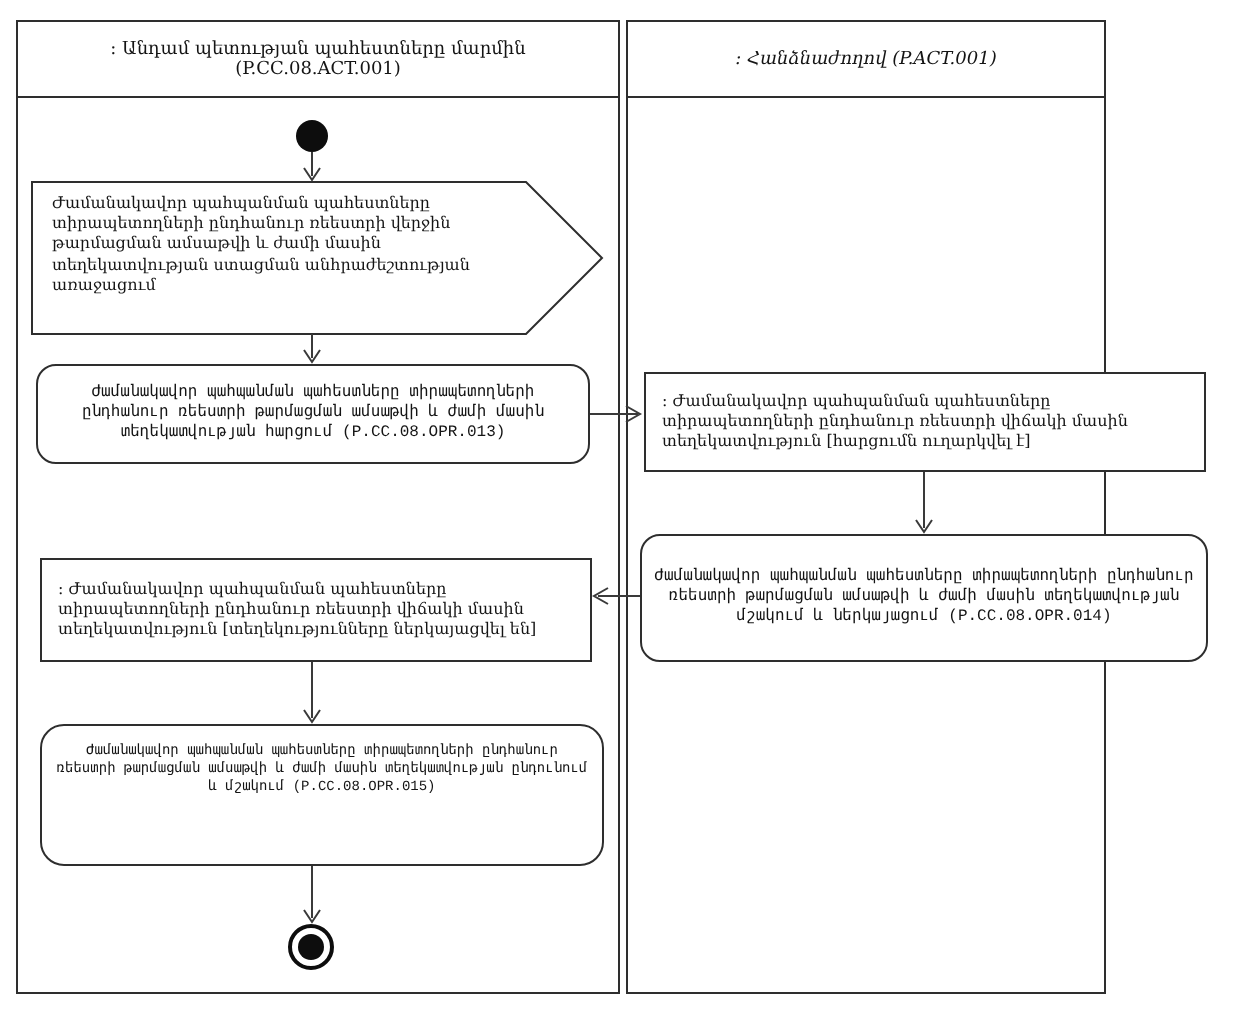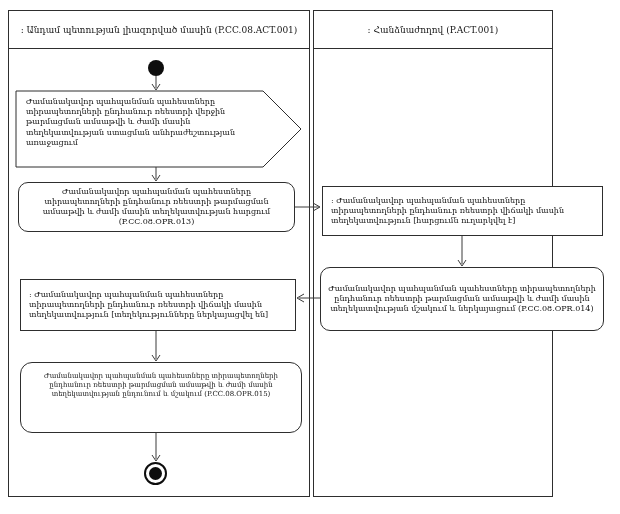--- a/index.html
+++ b/index.html
@@ -10,40 +10,40 @@
     font-family:"DejaVu Serif","DejaVu Sans",serif;
     color:#141414;
     overflow:hidden;
   }
   .lane{
     position:absolute;top:10px;height:487px;
     border:1px solid #2e2e2e;background:#ffffff;
     box-sizing:border-box;
   }
   .lane1{left:8px;width:302px;}
-  .lane2{left:313px;width:240px;}
+  .lane2{left:313px;width:240px;font-style:italic;}
   .lane-header{
     height:37px;border-bottom:1px solid #2e2e2e;
     display:flex;align-items:center;justify-content:center;
     font-size:9px;text-align:center;padding:0 6px;
   }
   .wires{position:absolute;left:0;top:0;width:620px;height:514px;pointer-events:none;}
   .node{position:absolute;box-sizing:border-box;font-size:8px;line-height:1.28;}
   .start-node{
     left:148px;top:60px;width:16px;height:16px;
     background:#0d0d0d;border-radius:50%;
   }
   .send-signal-text{
     left:26px;top:97px;width:226px;
     text-align:left;
   }
   .action{
     border:1px solid #2e2e2e;border-radius:10px;
     display:flex;align-items:center;justify-content:center;
-    text-align:center;padding:3px 6px;background:#fff;
+    text-align:center;padding:3px 6px;background:#fff;font-family:Liberation Mono, monospace;
   }
   .object-node{
     border:1px solid #2e2e2e;border-radius:0;
     display:flex;align-items:center;justify-content:center;
     padding:2px 8px;background:#fff;
   }
   .opr013{left:18px;top:182px;width:277px;height:50px;}
   .obj-sent{left:322px;top:186px;width:281px;height:50px;}
   .opr014{left:320px;top:267px;width:284px;height:64px;}
   .obj-received{left:20px;top:279px;width:276px;height:52px;}
@@ -60,21 +60,21 @@
   .final-node .dot{
     width:13px;height:13px;background:#0d0d0d;border-radius:50%;
   }
 </style>
 </head>
 <body>
 
 <div class="canvas">
 
   <div class="lane lane1">
-    <div class="lane-header">: Անդամ պետության լիազորված մասին (P.CC.08.ACT.001)</div>
+    <div class="lane-header">: Անդամ պետության պահեստները մարմին (P.CC.08.ACT.001)</div>
   </div>
 
   <div class="lane lane2">
     <div class="lane-header">: Հանձնաժողով (P.ACT.001)</div>
   </div>
 
   <svg class="wires" viewBox="0 0 620 514" xmlns="http://www.w3.org/2000/svg">
 
     <g>
       <polygon points="16,91 263,91 301,129 263,167 16,167" fill="#ffffff" stroke="#2e2e2e" stroke-width="1"></polygon>

